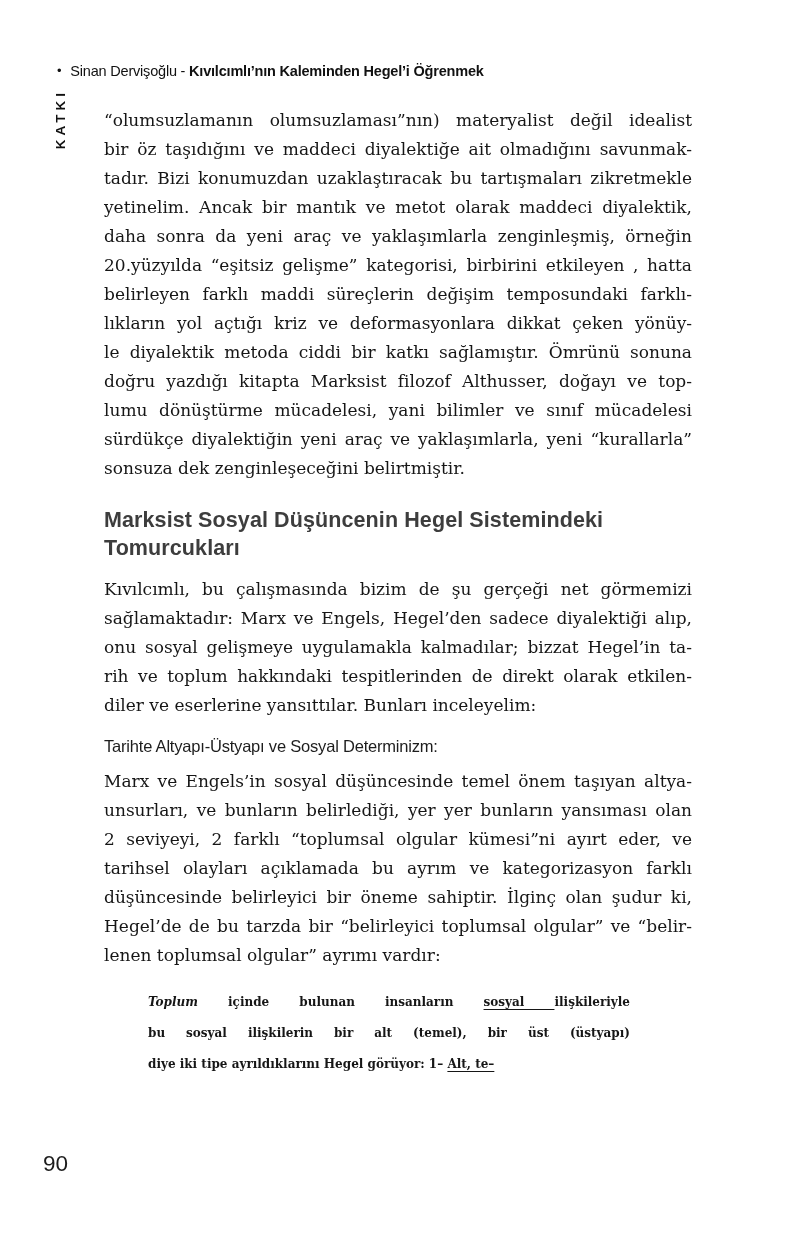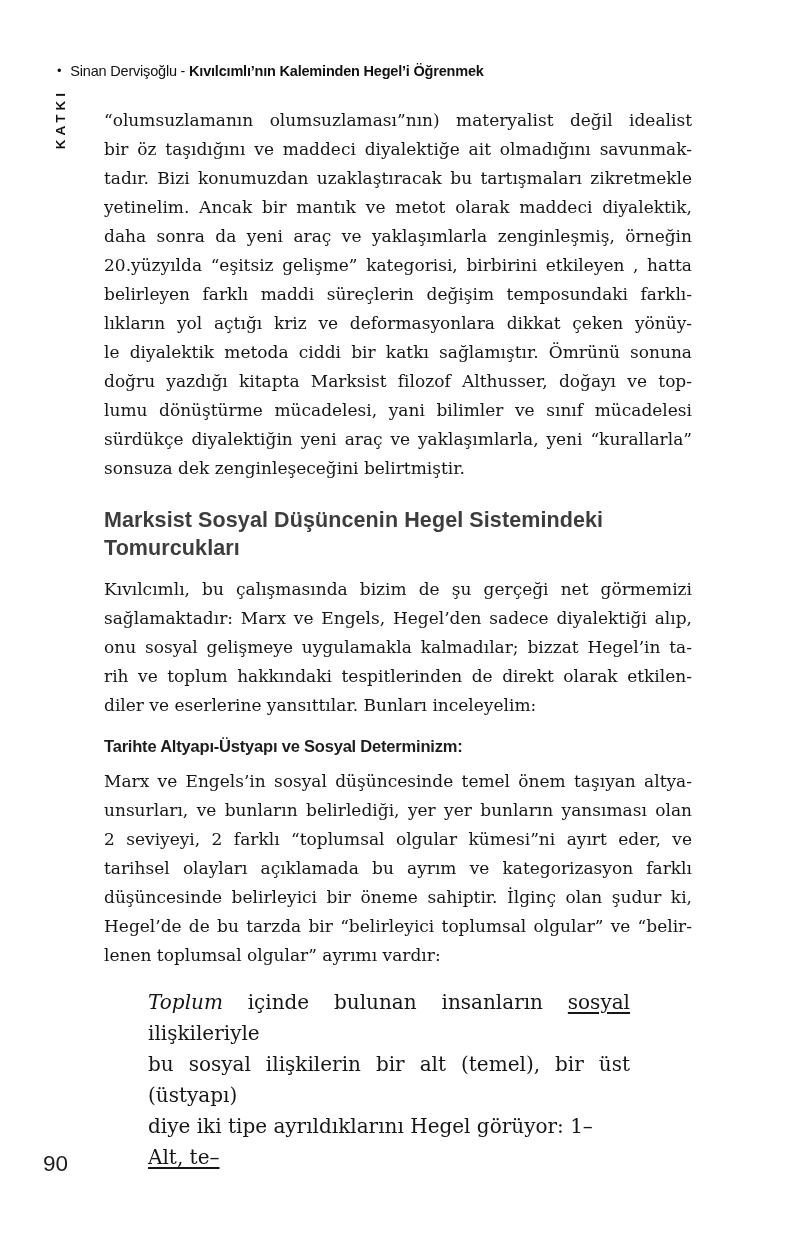--- a/index.html
+++ b/index.html
@@ -86,37 +86,38 @@
     text-align: right;
     text-align-last: left;
     white-space: nowrap;
   }
 
   .para-2 { margin-top: 13px; }
 
   .sub-heading {
     margin-top: 15px;
     font-family: "Liberation Sans", sans-serif;
-    font-weight: 700;
+    font-weight: 400;
     font-size: 16.5px;
     line-height: 22px;
     letter-spacing: -0.2px;
     color: #1d1d1d;
   }
 
   .para-3 { margin-top: 10px; }
 
   .block-quote {
     margin-top: 17px;
     margin-left: 44px;
     width: 482px;
   }
   .block-quote .pline {
-    font-size: 20px;
+    font-size: 12px;
     line-height: 31px;
+    font-weight: bold;
   }
   .seg-i { font-style: italic; }
   .seg-u { text-decoration: underline; text-underline-offset: 3px; }
 
   
   .page-number {
     position: absolute;
     left: 43px;
     top: 1151px;
     font-family: "Liberation Sans", sans-serif;

